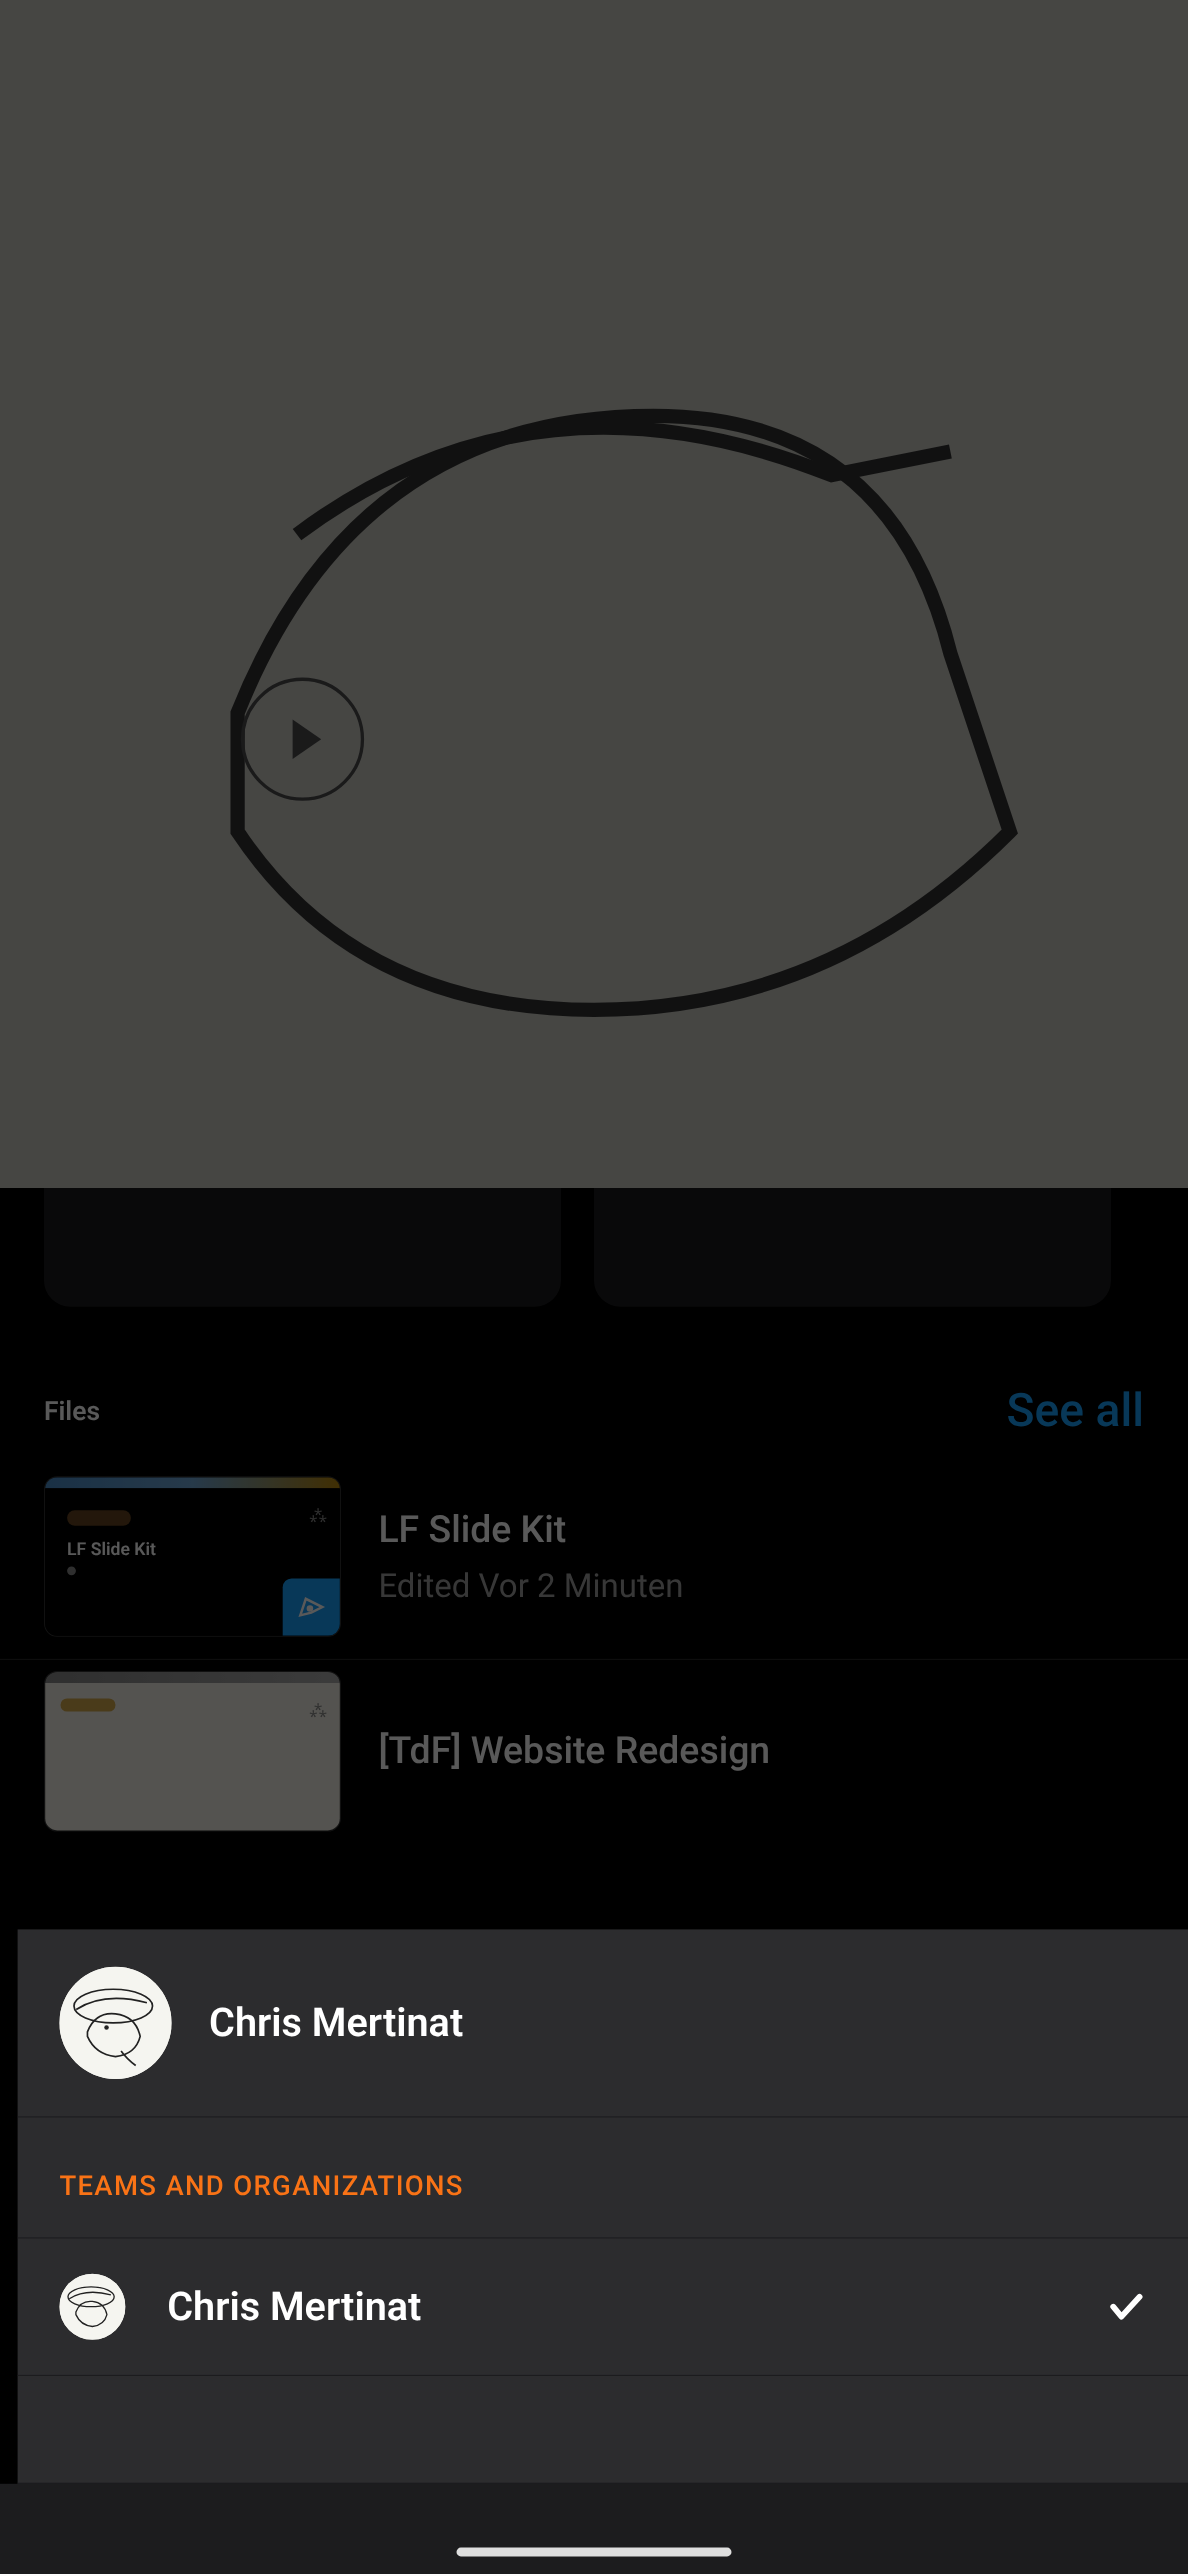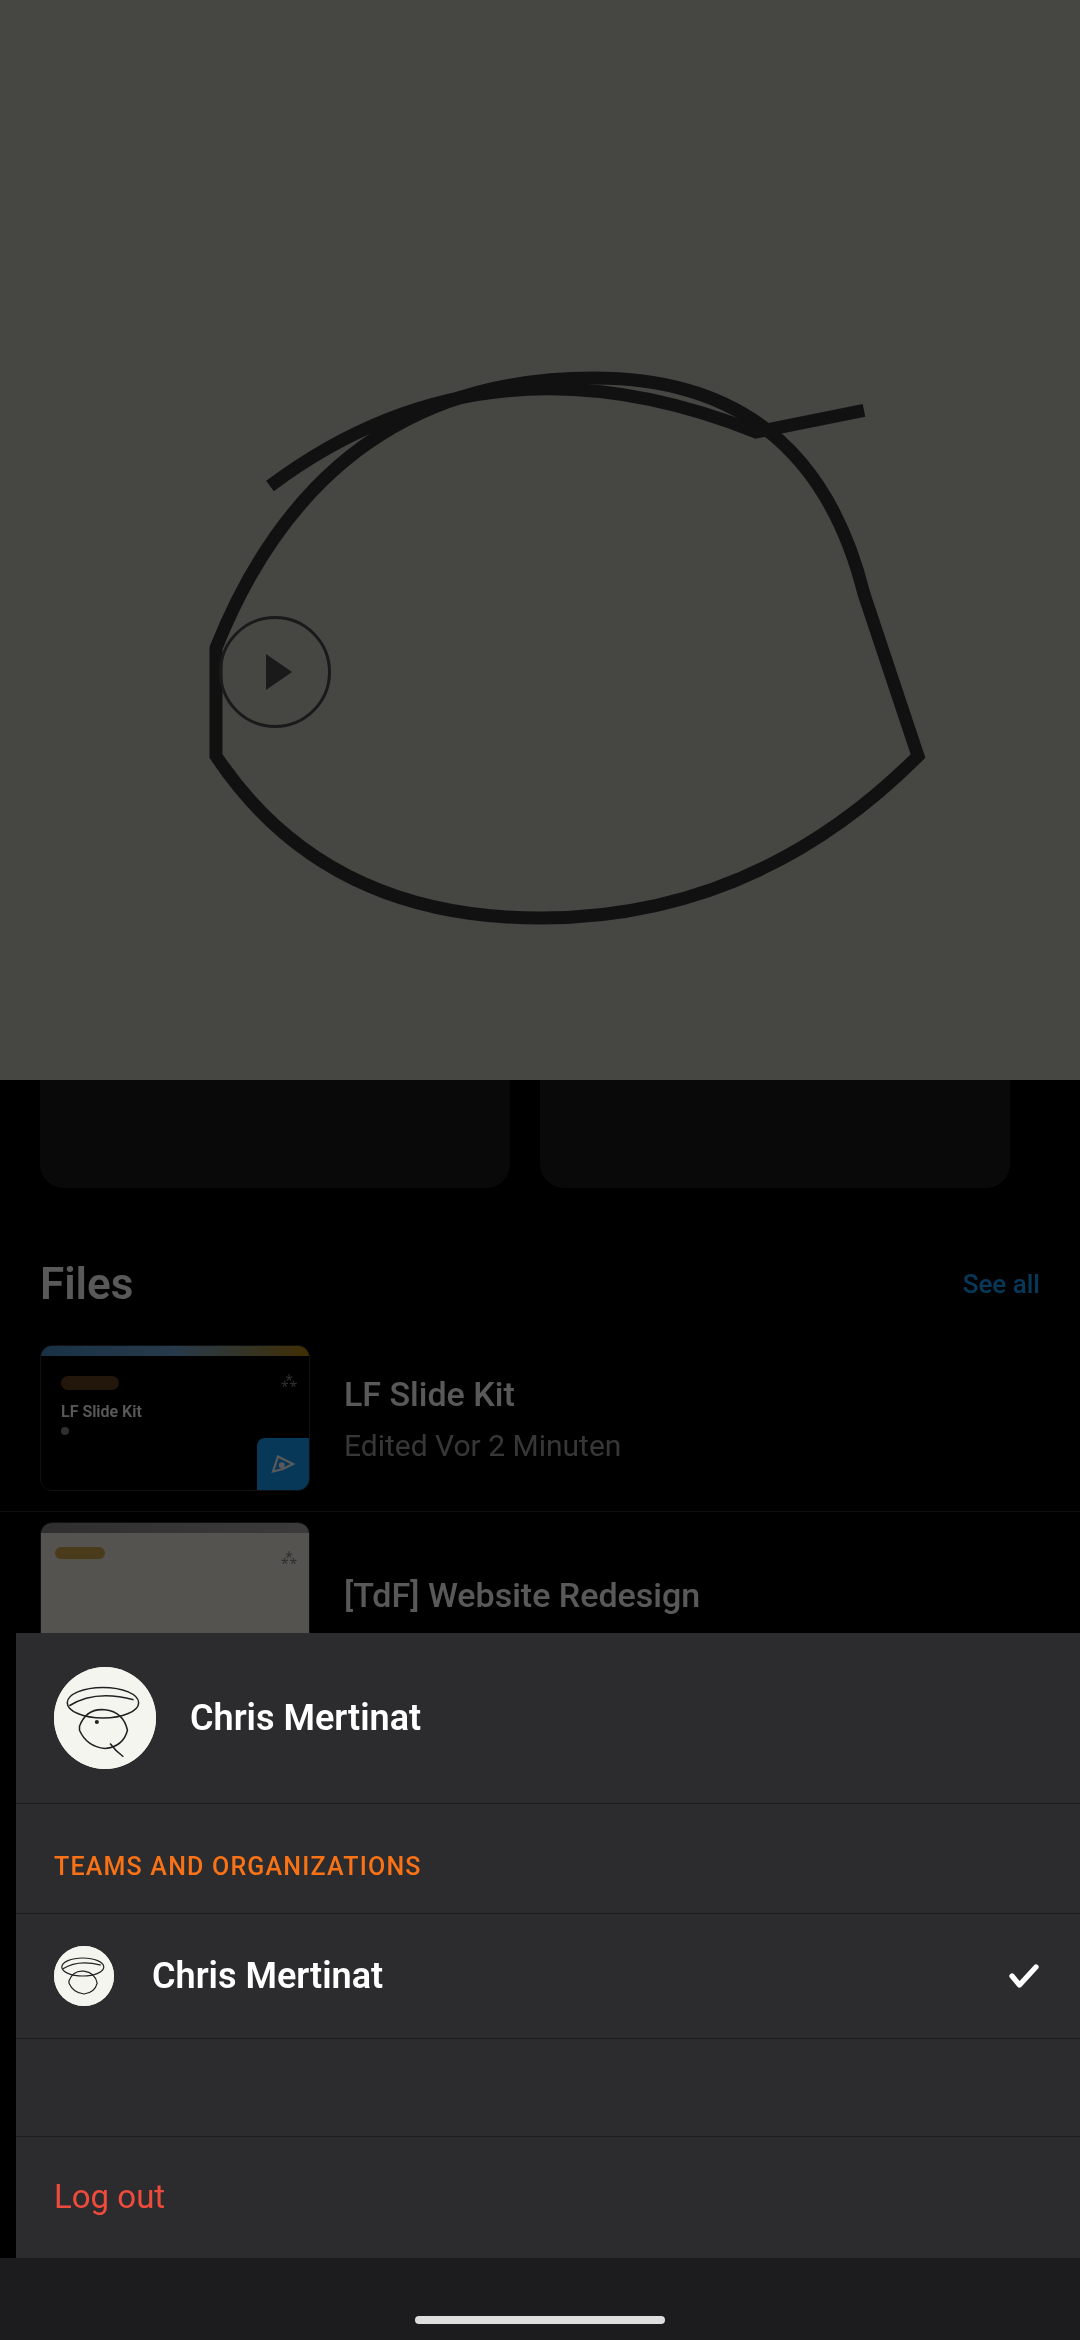--- a/index.html
+++ b/index.html
@@ -145,26 +145,26 @@
     }
     
     
     .files-header {
       display: flex;
       justify-content: space-between;
       align-items: center;
       padding: 70px 40px 25px 40px;
     }
     .files-title {
-      font-size: 44px;
+      font-size: 24px;
       font-weight: 600;
       color: #ffffff;
     }
     .see-all {
-      font-size: 26px;
+      font-size: 42px;
       font-weight: 500;
       color: #18a0fb;
     }
     
     
     .file-item {
       display: flex;
       align-items: center;
       gap: 34px;
       padding: 10px 40px 20px 40px;
@@ -532,17 +532,16 @@
     <div class="team-name">Chris Mertinat</div>
     <div class="check-icon">
       <svg viewBox="0 0 24 24" width="36" height="36" stroke="#fff" stroke-width="3.5" fill="none" stroke-linecap="round" stroke-linejoin="round">
           <polyline points="4 12 9 18 20 6"></polyline>
         </svg>
     </div>
   </div>
 
   <div class="spacer-row"></div>
 
-  <div class="logout-btn">Log out</div>
 </div>
 
 <div class="nav-bar-area"></div>
 <div class="nav-handle"></div>
 
 </body></html>

